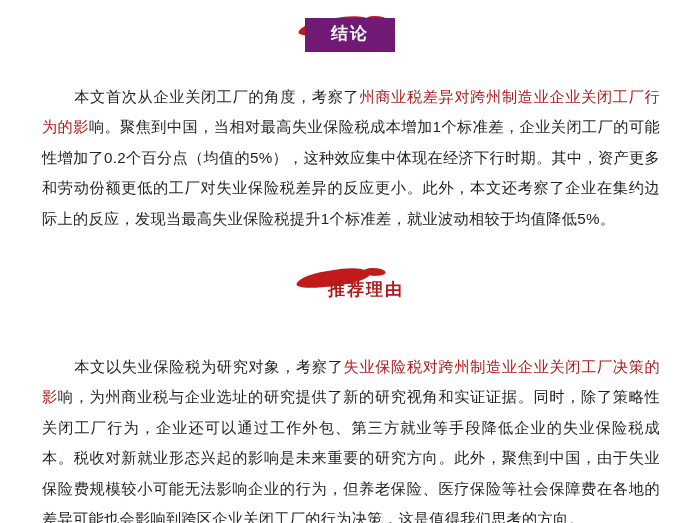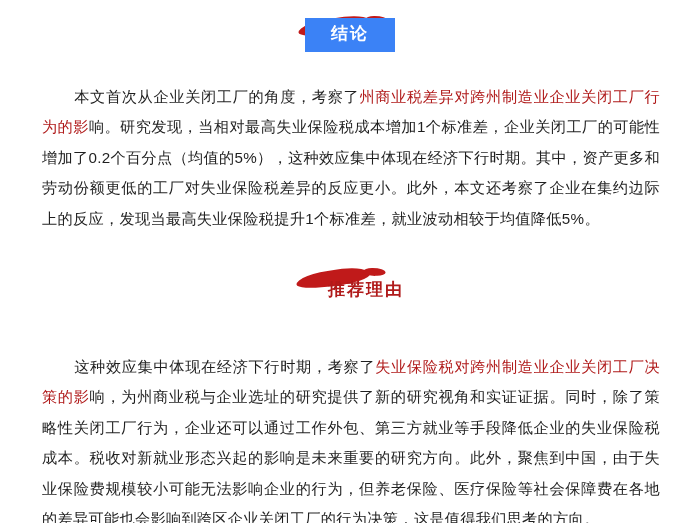--- a/index.html
+++ b/index.html
@@ -64,21 +64,21 @@
     margin-left: -52px;
     top: 18px;
   }
   .heading-2 .brush {
     left: 50%;
     margin-left: -62px;
     top: 18px;
   }
   .heading-1 .heading-badge {
     margin-top: 18px;
-    background: #3b82f6;
+    background: #701a75;
     color: #ffffff;
     z-index: 1;
   }
   .heading-2 .heading-badge {
     margin-top: 22px;
     color: #b01a1a;
     z-index: 1;
   }
 
   
@@ -127,25 +127,25 @@
 <body>
 
 <div class="page">
 
   <div class="heading-sec-1 heading-wrap heading-1">
     <span class="brush"></span>
     <span class="heading-badge">结论</span>
   </div>
 
   <div class="para block-1">
-    <span class="indent"></span><span>本文首次从企业关闭工厂的角度，考察了</span><span class="hl">州商业税差异对跨州制造业企业关闭工厂行为的影</span><span>响。研究发现，当相对最高失业保险税成本增加1个标准差，企业关闭工厂的可能性增加了0.2个百分点（均值的5%），这种效应集中体现在经济下行时期。其中，资产更多和劳动份额更低的工厂对失业保险税差异的反应更小。此外，本文还考察了企业在集约边际上的反应，发现当最高失业保险税提升1个标准差，就业波动相较于均值降低5%。</span>
+    <span class="indent"></span><span>本文首次从企业关闭工厂的角度，考察了</span><span class="hl">州商业税差异对跨州制造业企业关闭工厂行为的影</span><span>响。聚焦到中国，当相对最高失业保险税成本增加1个标准差，企业关闭工厂的可能性增加了0.2个百分点（均值的5%），这种效应集中体现在经济下行时期。其中，资产更多和劳动份额更低的工厂对失业保险税差异的反应更小。此外，本文还考察了企业在集约边际上的反应，发现当最高失业保险税提升1个标准差，就业波动相较于均值降低5%。</span>
   </div>
 
   <div class="heading-sec-2 heading-wrap heading-2">
     <span class="brush"></span>
     <span class="heading-badge">推荐理由</span>
   </div>
 
   <div class="para block-2">
-    <span class="indent"></span><span>这种效应集中体现在经济下行时期，考察了</span><span class="hl">失业保险税对跨州制造业企业关闭工厂决策的影</span><span>响，为州商业税与企业选址的研究提供了新的研究视角和实证证据。同时，除了策略性关闭工厂行为，企业还可以通过工作外包、第三方就业等手段降低企业的失业保险税成本。税收对新就业形态兴起的影响是未来重要的研究方向。此外，聚焦到中国，由于失业保险费规模较小可能无法影响企业的行为，但养老保险、医疗保险等社会保障费在各地的差异可能也会影响到跨区企业关闭工厂的行为决策，这是值得我们思考的方向。</span>
+    <span class="indent"></span><span>本文以失业保险税为研究对象，考察了</span><span class="hl">失业保险税对跨州制造业企业关闭工厂决策的影</span><span>响，为州商业税与企业选址的研究提供了新的研究视角和实证证据。同时，除了策略性关闭工厂行为，企业还可以通过工作外包、第三方就业等手段降低企业的失业保险税成本。税收对新就业形态兴起的影响是未来重要的研究方向。此外，聚焦到中国，由于失业保险费规模较小可能无法影响企业的行为，但养老保险、医疗保险等社会保障费在各地的差异可能也会影响到跨区企业关闭工厂的行为决策，这是值得我们思考的方向。</span>
   </div>
 
 </div>
 
 </body></html>

